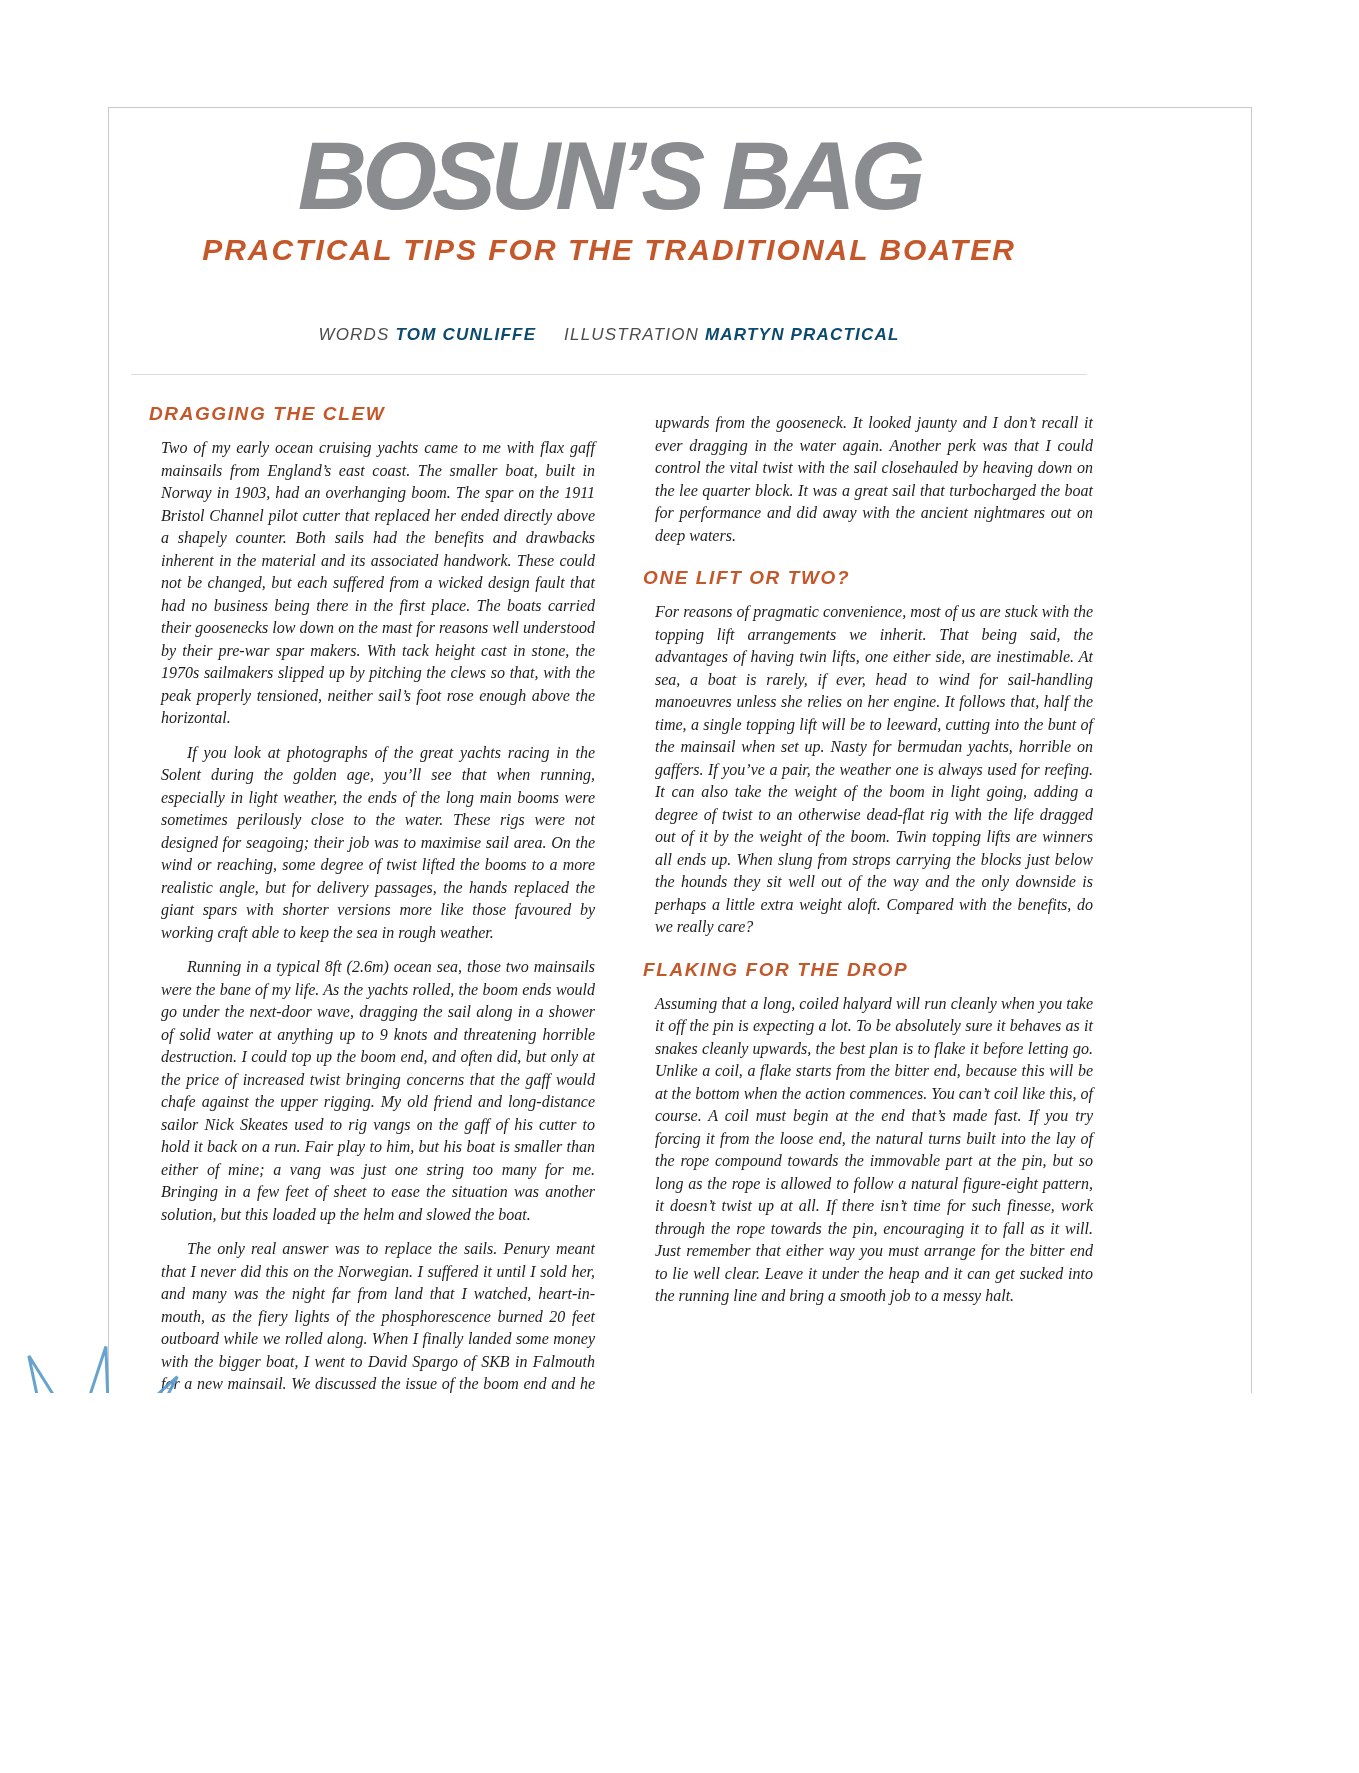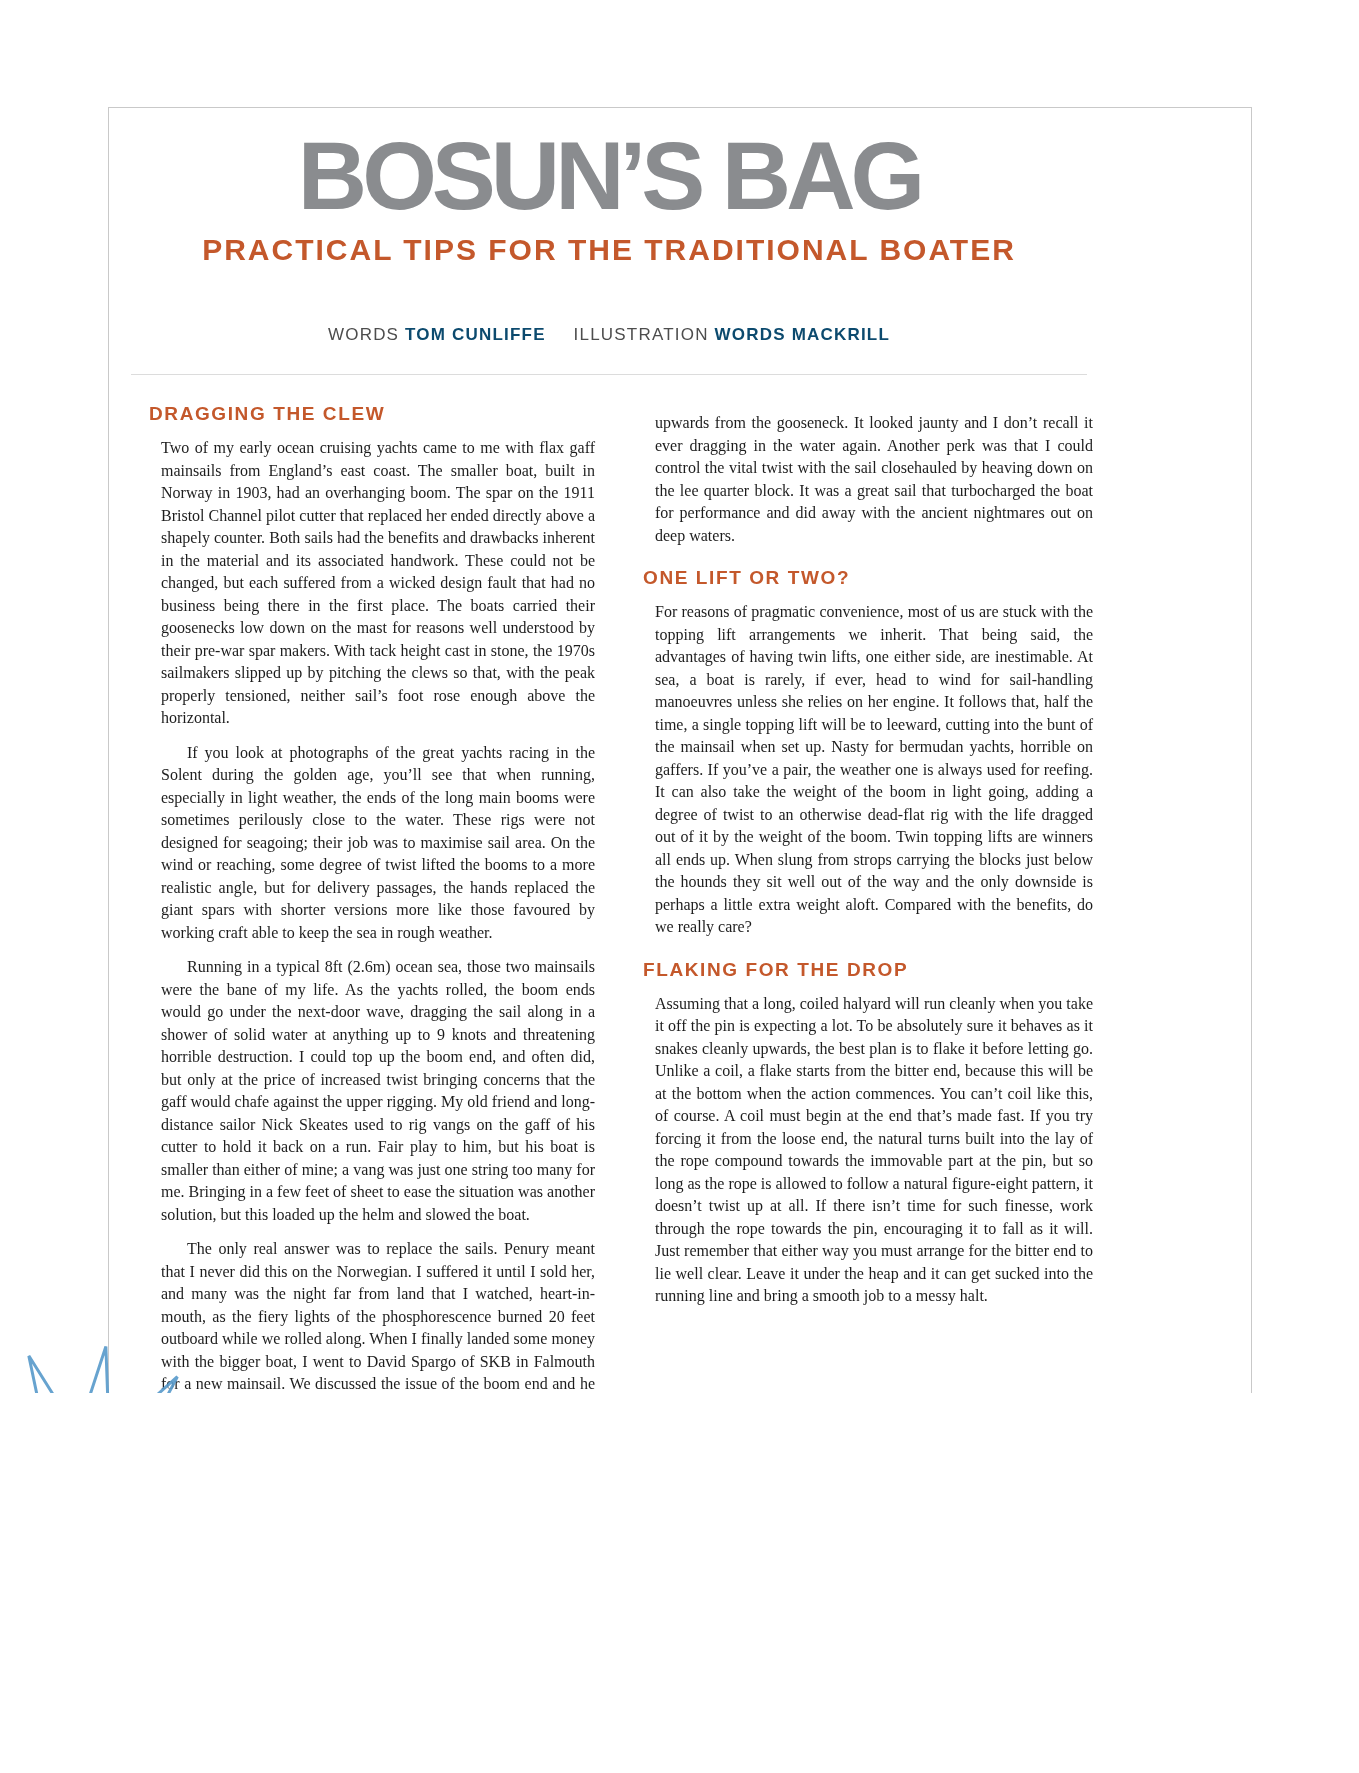--- a/index.html
+++ b/index.html
@@ -4,20 +4,21 @@
 <style>
   html, body { margin: 0; padding: 0; background: #ffffff; }
   .page {
     position: relative;
     width: 1359px;
     height: 1393px;
     background: #ffffff;
     overflow: hidden;
     font-family: "Liberation Serif", serif;
     color: var(--body-text, #1d1d1d);
+    font-style: italic;
   }
   .frame {
     position: absolute;
     left: 108px; top: 107px;
     width: 1144px; height: 1532px;
     border: 1px solid var(--frame-gray, #c9c9c9);
     box-sizing: border-box;
   }
   .header {
     position: absolute;
@@ -129,21 +130,21 @@
   <div class="frame"></div>
 
   <div class="header">
     <h1 class="title">BOSUN’S BAG</h1>
     <h2 class="subtitle">PRACTICAL TIPS FOR THE TRADITIONAL BOATER</h2>
     <div class="byline">
       <span>WORDS</span>
       <b>TOM CUNLIFFE</b>
       <span class="sep"></span>
       <span>ILLUSTRATION</span>
-      <b>WORDS MACKRILL</b>
+      <b>MARTYN PRACTICAL</b>
     </div>
   </div>
 
   <div class="divider"></div>
 
   <div class="columns">
     <div class="col left">
       <h3>DRAGGING THE CLEW</h3>
       <p>Two of my early ocean cruising yachts came to me with flax gaff mainsails from England’s east coast. The smaller boat, built in Norway in 1903, had an overhanging boom. The spar on the 1911 Bristol Channel pilot cutter that replaced her ended directly above a shapely counter. Both sails had the benefits and drawbacks inherent in the material and its associated handwork. These could not be changed, but each suffered from a wicked design fault that had no business being there in the first place. The boats carried their goosenecks low down on the mast for reasons well understood by their pre-war spar makers. With tack height cast in stone, the 1970s sailmakers slipped up by pitching the clews so that, with the peak properly tensioned, neither sail’s foot rose enough above the horizontal.</p>
       <p class="indent">If you look at photographs of the great yachts racing in the Solent during the golden age, you’ll see that when running, especially in light weather, the ends of the long main booms were sometimes perilously close to the water. These rigs were not designed for seagoing; their job was to maximise sail area. On the wind or reaching, some degree of twist lifted the booms to a more realistic angle, but for delivery passages, the hands replaced the giant spars with shorter versions more like those favoured by working craft able to keep the sea in rough weather.</p>

